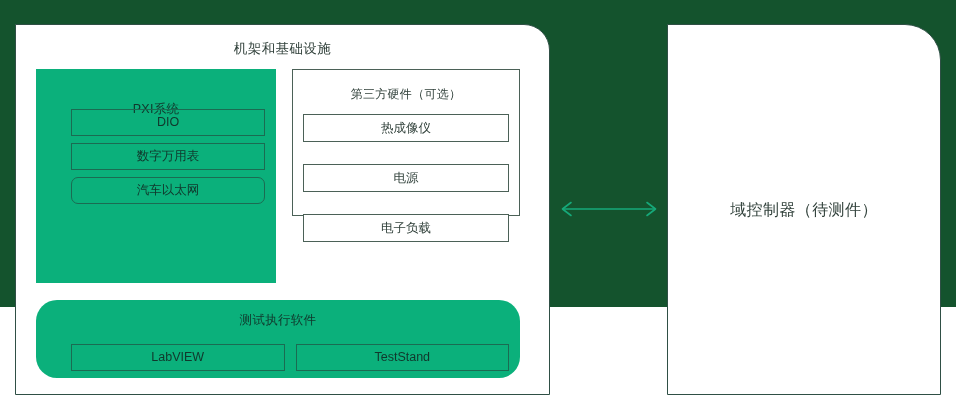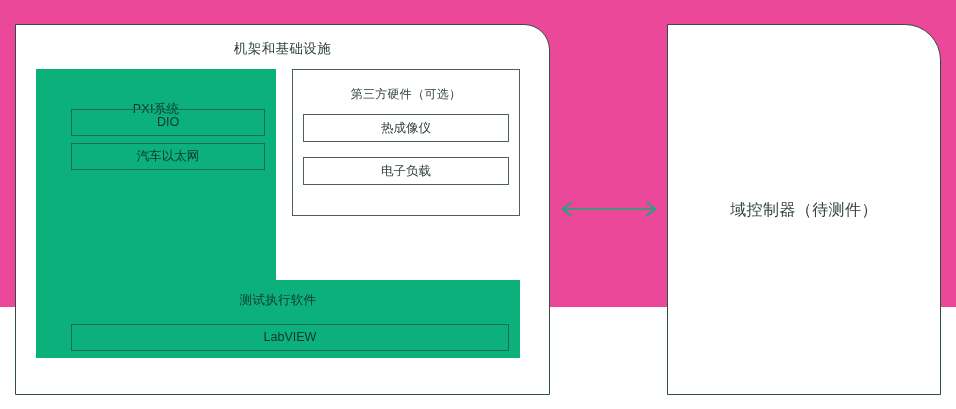--- a/index.html
+++ b/index.html
@@ -10,21 +10,21 @@
   body {
     width: 956px;
     height: 409px;
     font-family: "Liberation Sans", "DejaVu Sans", sans-serif;
     overflow: hidden;
   }
   #canvas {
     position: relative;
     width: 956px;
     height: 307px;
-    background: #ec4899;
+    background: #14532d;
   }
 
   
   .panel {
     position: absolute;
     background: #ffffff;
     border: 1px solid #2f4f45;
     box-sizing: border-box;
   }
   #rack-panel {
@@ -101,28 +101,29 @@
   }
   #pxi-block .block-title { padding-top: 32px; }
   #pxi-list {
     position: absolute;
     left: 11px;
     right: 11px;
     top: 40px;
     margin-left: 24px;
   }
   #pxi-list .green-item { margin-bottom: 7px; }
-  #pxi-list .green-item:last-child { margin-bottom: 0; }
+  #pxi-list .green-item:last-child { margin-bottom: 0; border-radius: 7px; }
 
   
   #software-block {
     left: 36px;
-    top: 280px;
+    top: 300px;
     width: 484px;
     height: 78px;
+    border-radius: 21px;
   }
   #software-block .block-title { padding-top: 12px; }
   #software-list {
     position: absolute;
     left: 11px;
     right: 11px;
     top: 44px;
     display: flex;
     gap: 11px;
     padding-left: 24px;
@@ -156,21 +157,21 @@
   }
   .white-item {
     border: 1px solid #4b6157;
     background: #ffffff;
     box-sizing: border-box;
     text-align: center;
     font-size: 12.5px;
     color: #30403a;
     line-height: 26px;
     height: 28px;
-    margin-bottom: 15px;
+    margin-bottom: 22px;
     white-space: nowrap;
     overflow: hidden;
   }
   .white-item:last-child { margin-bottom: 16px; }
 
   
   #connector {
     position: absolute;
     left: 557px;
     top: 199px;
@@ -185,36 +186,39 @@
 
   <div class="panel" id="rack-panel">
 
     <div class="panel-title" id="rack-title">机架和基础设施</div>
   </div>
 
   <div class="green-block" id="pxi-block">
     <div class="block-title">PXI系统</div>
     <div id="pxi-list">
       <div class="green-item">DIO</div>
+      <div class="green-item">数字万用表</div>
       <div class="green-item">汽车以太网</div>
     </div>
   </div>
 
   <div id="thirdparty-block">
     <div class="block-title">第三方硬件（可选）</div>
     <div id="thirdparty-list">
       <div class="white-item">热成像仪</div>
+      <div class="white-item">电源</div>
       <div class="white-item">电子负载</div>
     </div>
   </div>
 
   <div class="green-block" id="software-block">
     <div class="block-title">测试执行软件</div>
     <div id="software-list">
       <div class="green-item">LabVIEW</div>
+      <div class="green-item">TestStand</div>
     </div>
   </div>
 
   <div id="connector">
     <svg width="104" height="20" viewBox="0 0 104 20">
       <line x1="6" y1="10" x2="98" y2="10" stroke="#16a97a" stroke-width="1.6"></line>
       <polyline points="14,3.5 5.5,10 14,16.5" fill="none" stroke="#16a97a" stroke-width="1.6" stroke-linejoin="round" stroke-linecap="round"></polyline>
       <polyline points="90,3.5 98.5,10 90,16.5" fill="none" stroke="#16a97a" stroke-width="1.6" stroke-linejoin="round" stroke-linecap="round"></polyline>
     </svg>
   </div>

